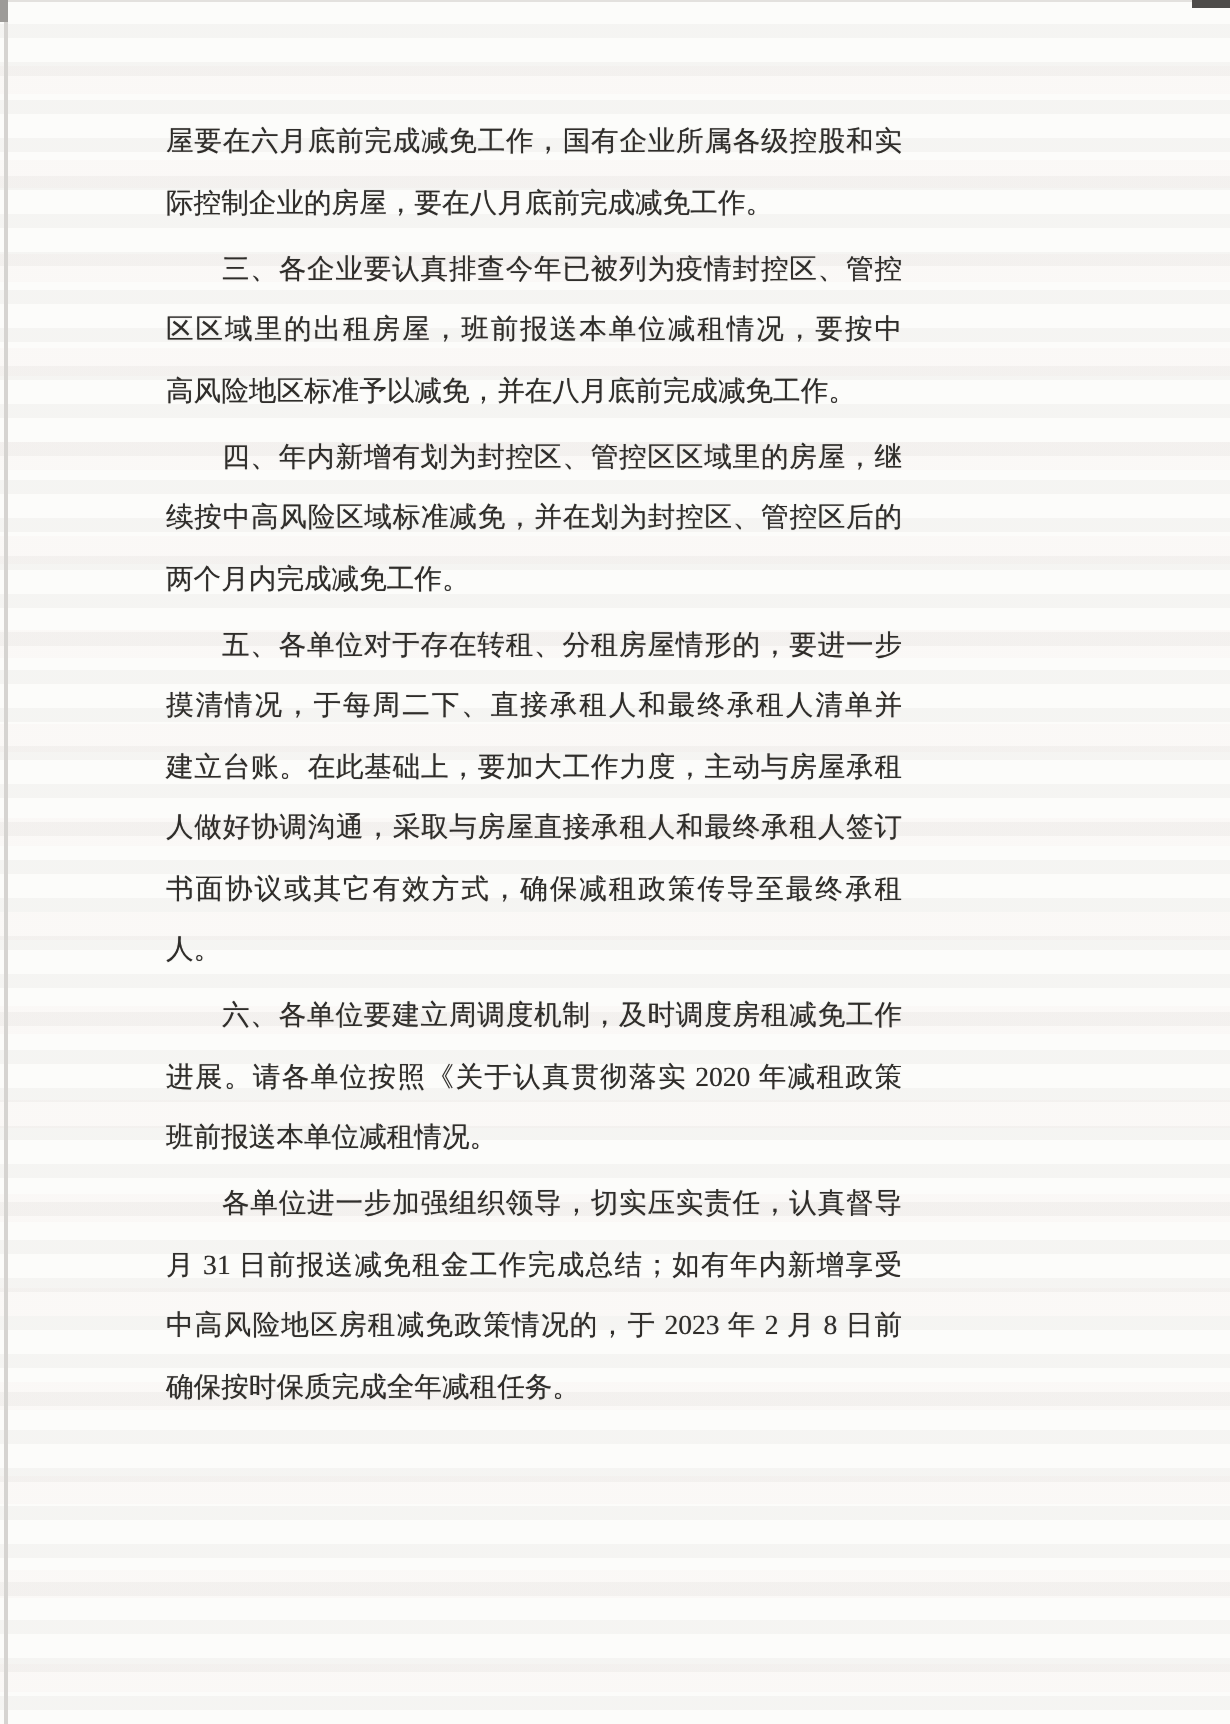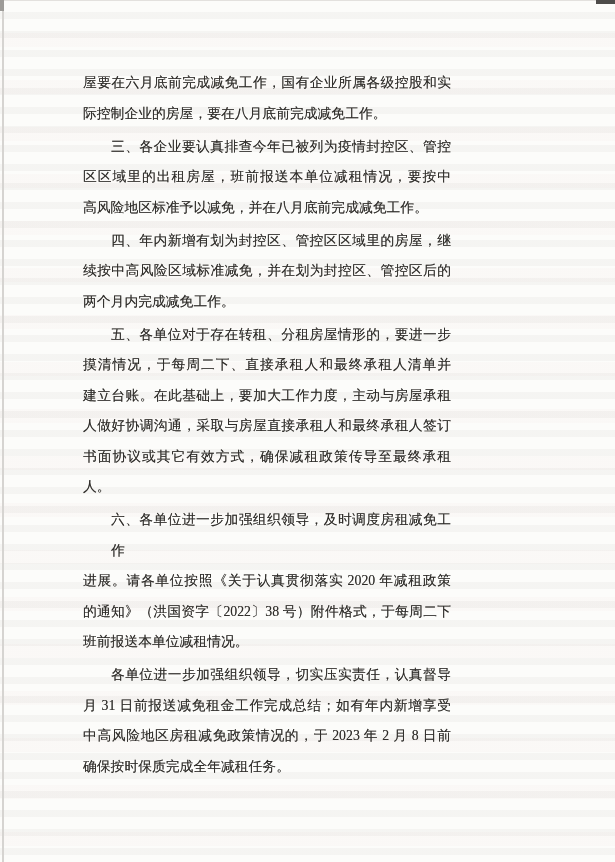--- a/index.html
+++ b/index.html
@@ -33,21 +33,21 @@
   .corner-mark-tl {
     position: absolute; left: 0; top: 0; width: 4px; height: 11px;
     background: #9d9b98;
   }
   .corner-mark-tr {
     position: absolute; right: 0; top: 0; width: 19px; height: 4px;
     background: #4e4c4a;
   }
   .doc-body {
     position: absolute;
-    left: 83px; top: 68px;
+    left: 83px; top: 56px;
     width: 368px;
     color: #2f2d2a;
     font-size: 13.8px;
     line-height: 30.5px;
     letter-spacing: 0;
   }
   .paragraph { margin: 0 0 2.5px 0; }
   .line {
     width: 368px;
     box-sizing: border-box;
@@ -89,23 +89,22 @@
     </div>
     <div class="paragraph">
       <div class="line fill indent">五、各单位对于存在转租、分租房屋情形的，要进一步</div>
       <div class="line fill">摸清情况，于每周二下、直接承租人和最终承租人清单并</div>
       <div class="line fill">建立台账。在此基础上，要加大工作力度，主动与房屋承租</div>
       <div class="line fill">人做好协调沟通，采取与房屋直接承租人和最终承租人签订</div>
       <div class="line fill">书面协议或其它有效方式，确保减租政策传导至最终承租</div>
       <div class="line">人。</div>
     </div>
     <div class="paragraph">
-      <div class="line fill indent">六、各单位进一步加强组织领导，及时调度房租减免工作</div>
+      <div class="line fill indent">六、各单位要建立周调度机制，及时调度房租减免工作</div>
       <div class="line fill">进展。请各单位按照《关于认真贯彻落实 2020 年减租政策</div>
-      <div class="line fill">的通知》（洪国资字〔2022〕38 号）附件格式，于每周二下</div>
       <div class="line">班前报送本单位减租情况。</div>
     </div>
     <div class="paragraph">
       <div class="line fill indent">各单位进一步加强组织领导，切实压实责任，认真督导</div>
       <div class="line fill">月 31 日前报送减免租金工作完成总结；如有年内新增享受</div>
       <div class="line fill">中高风险地区房租减免政策情况的，于 2023 年 2 月 8 日前</div>
       <div class="line">确保按时保质完成全年减租任务。</div>
     </div>
   </div>
 

